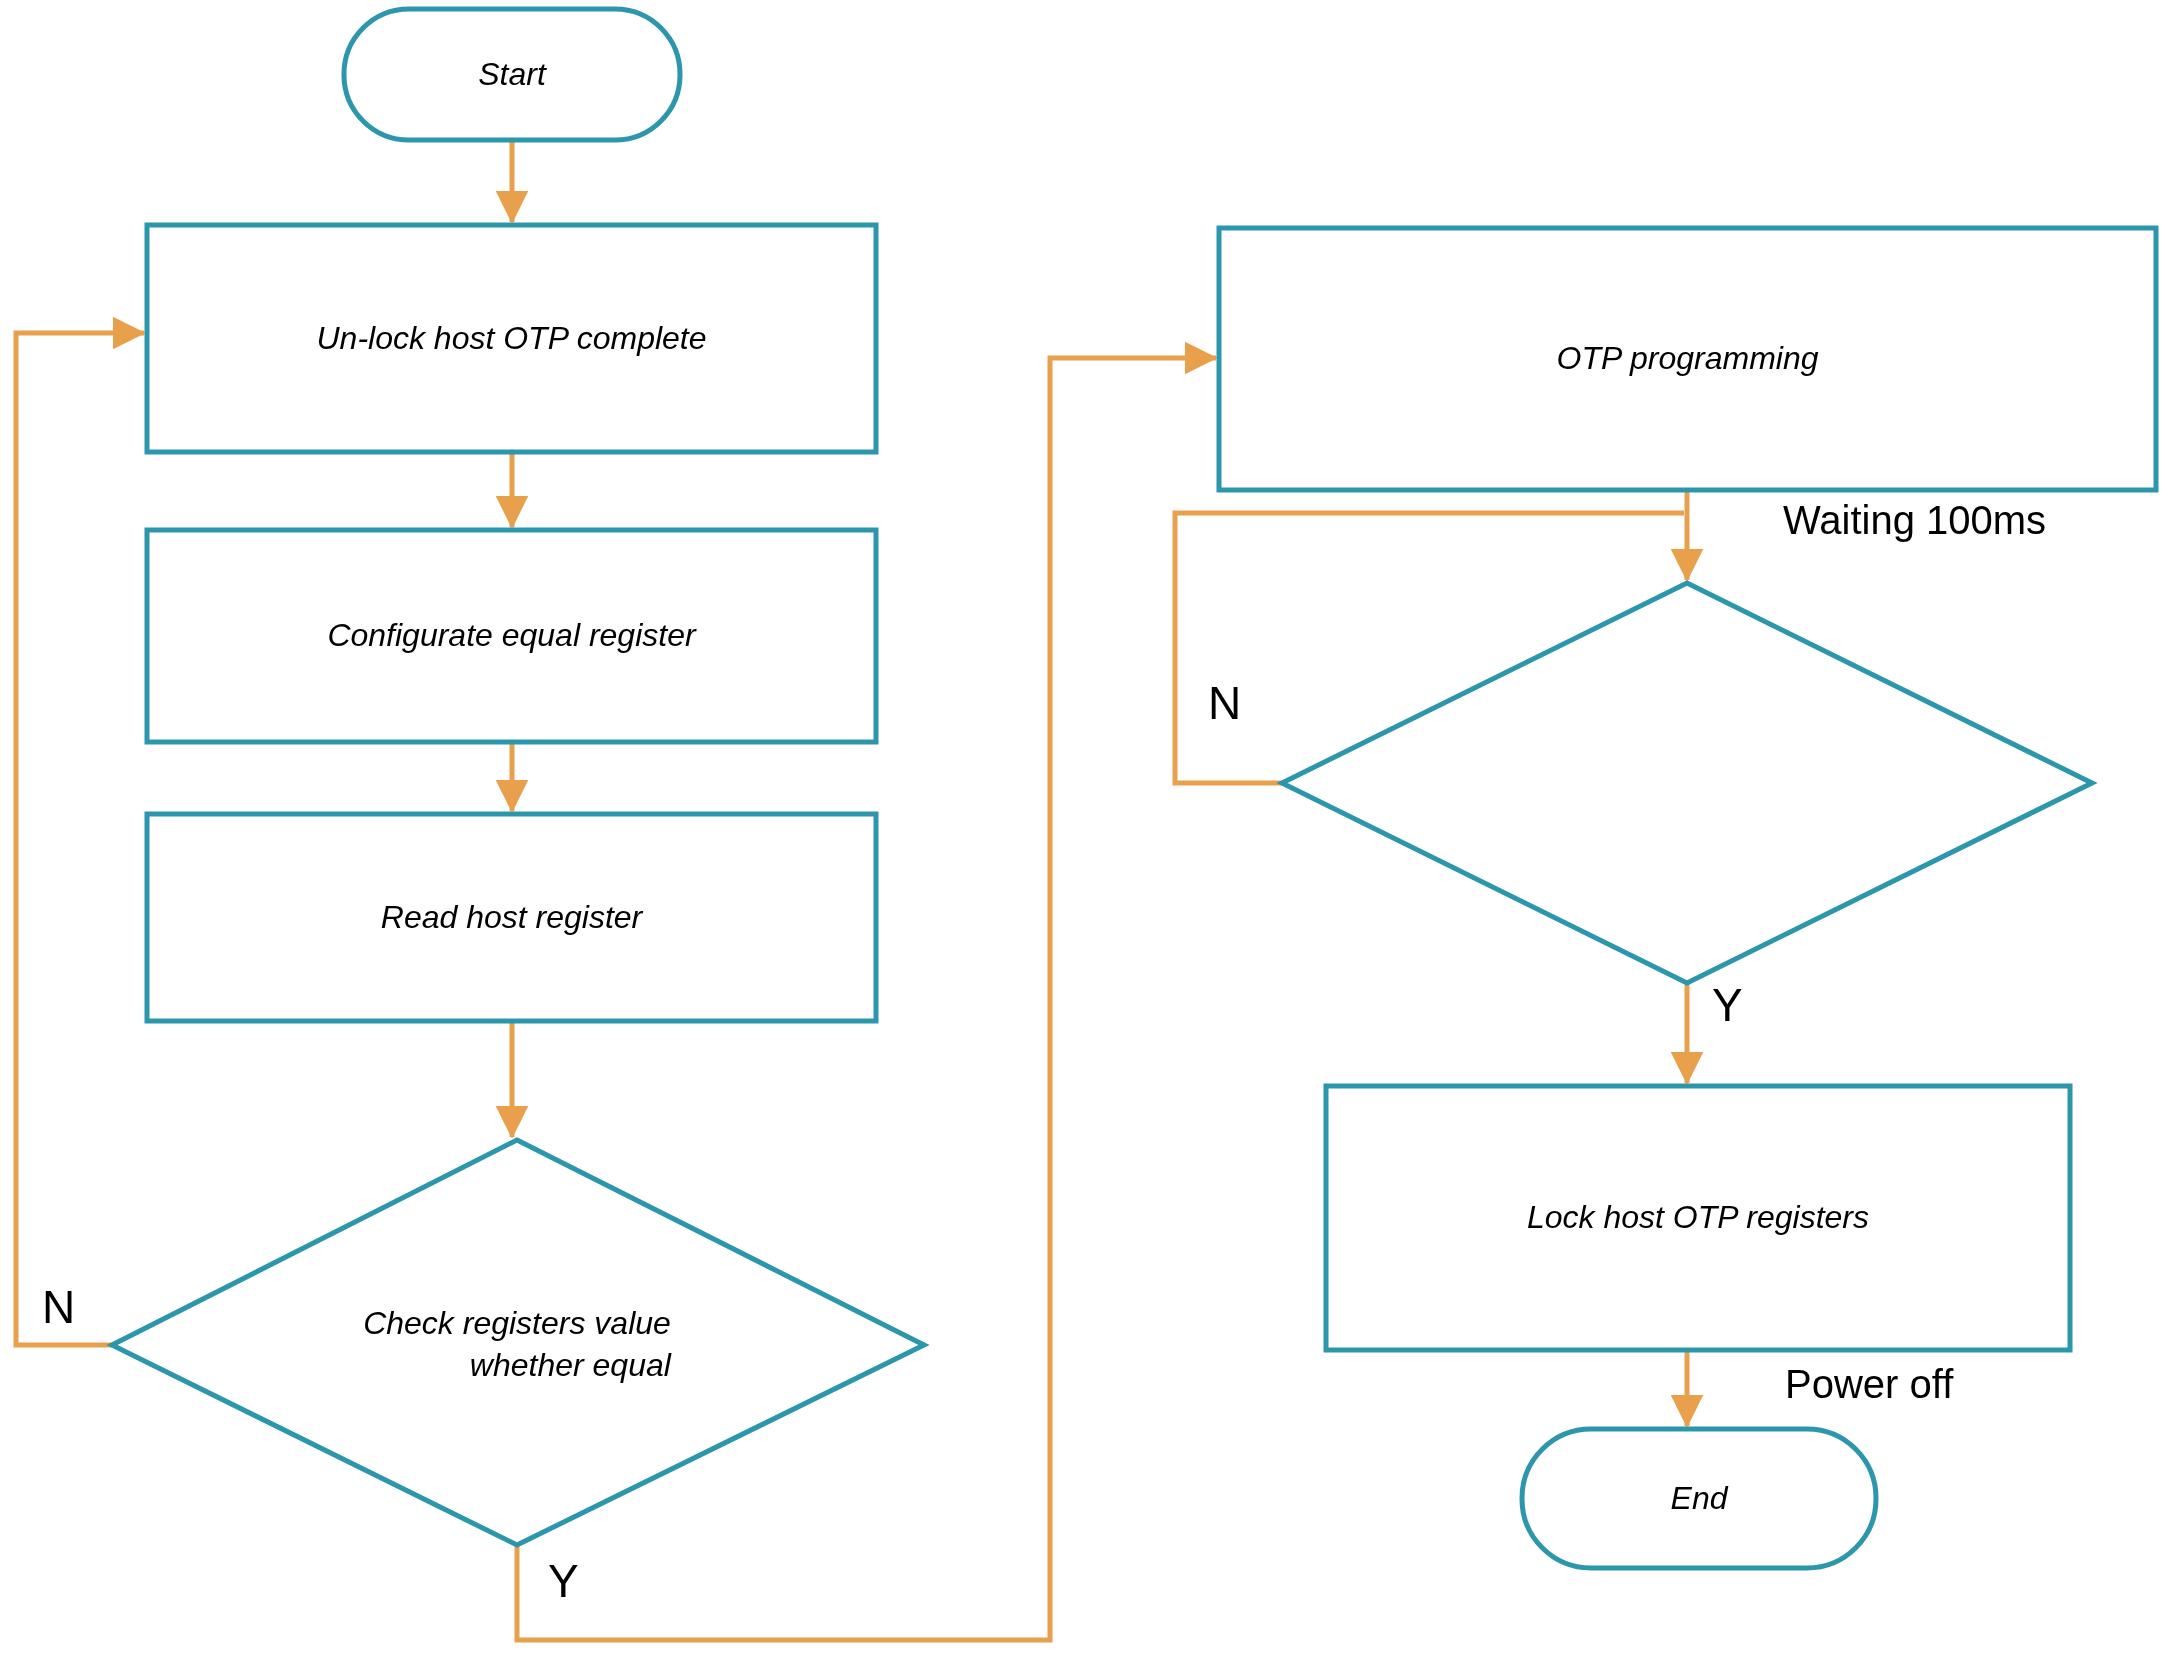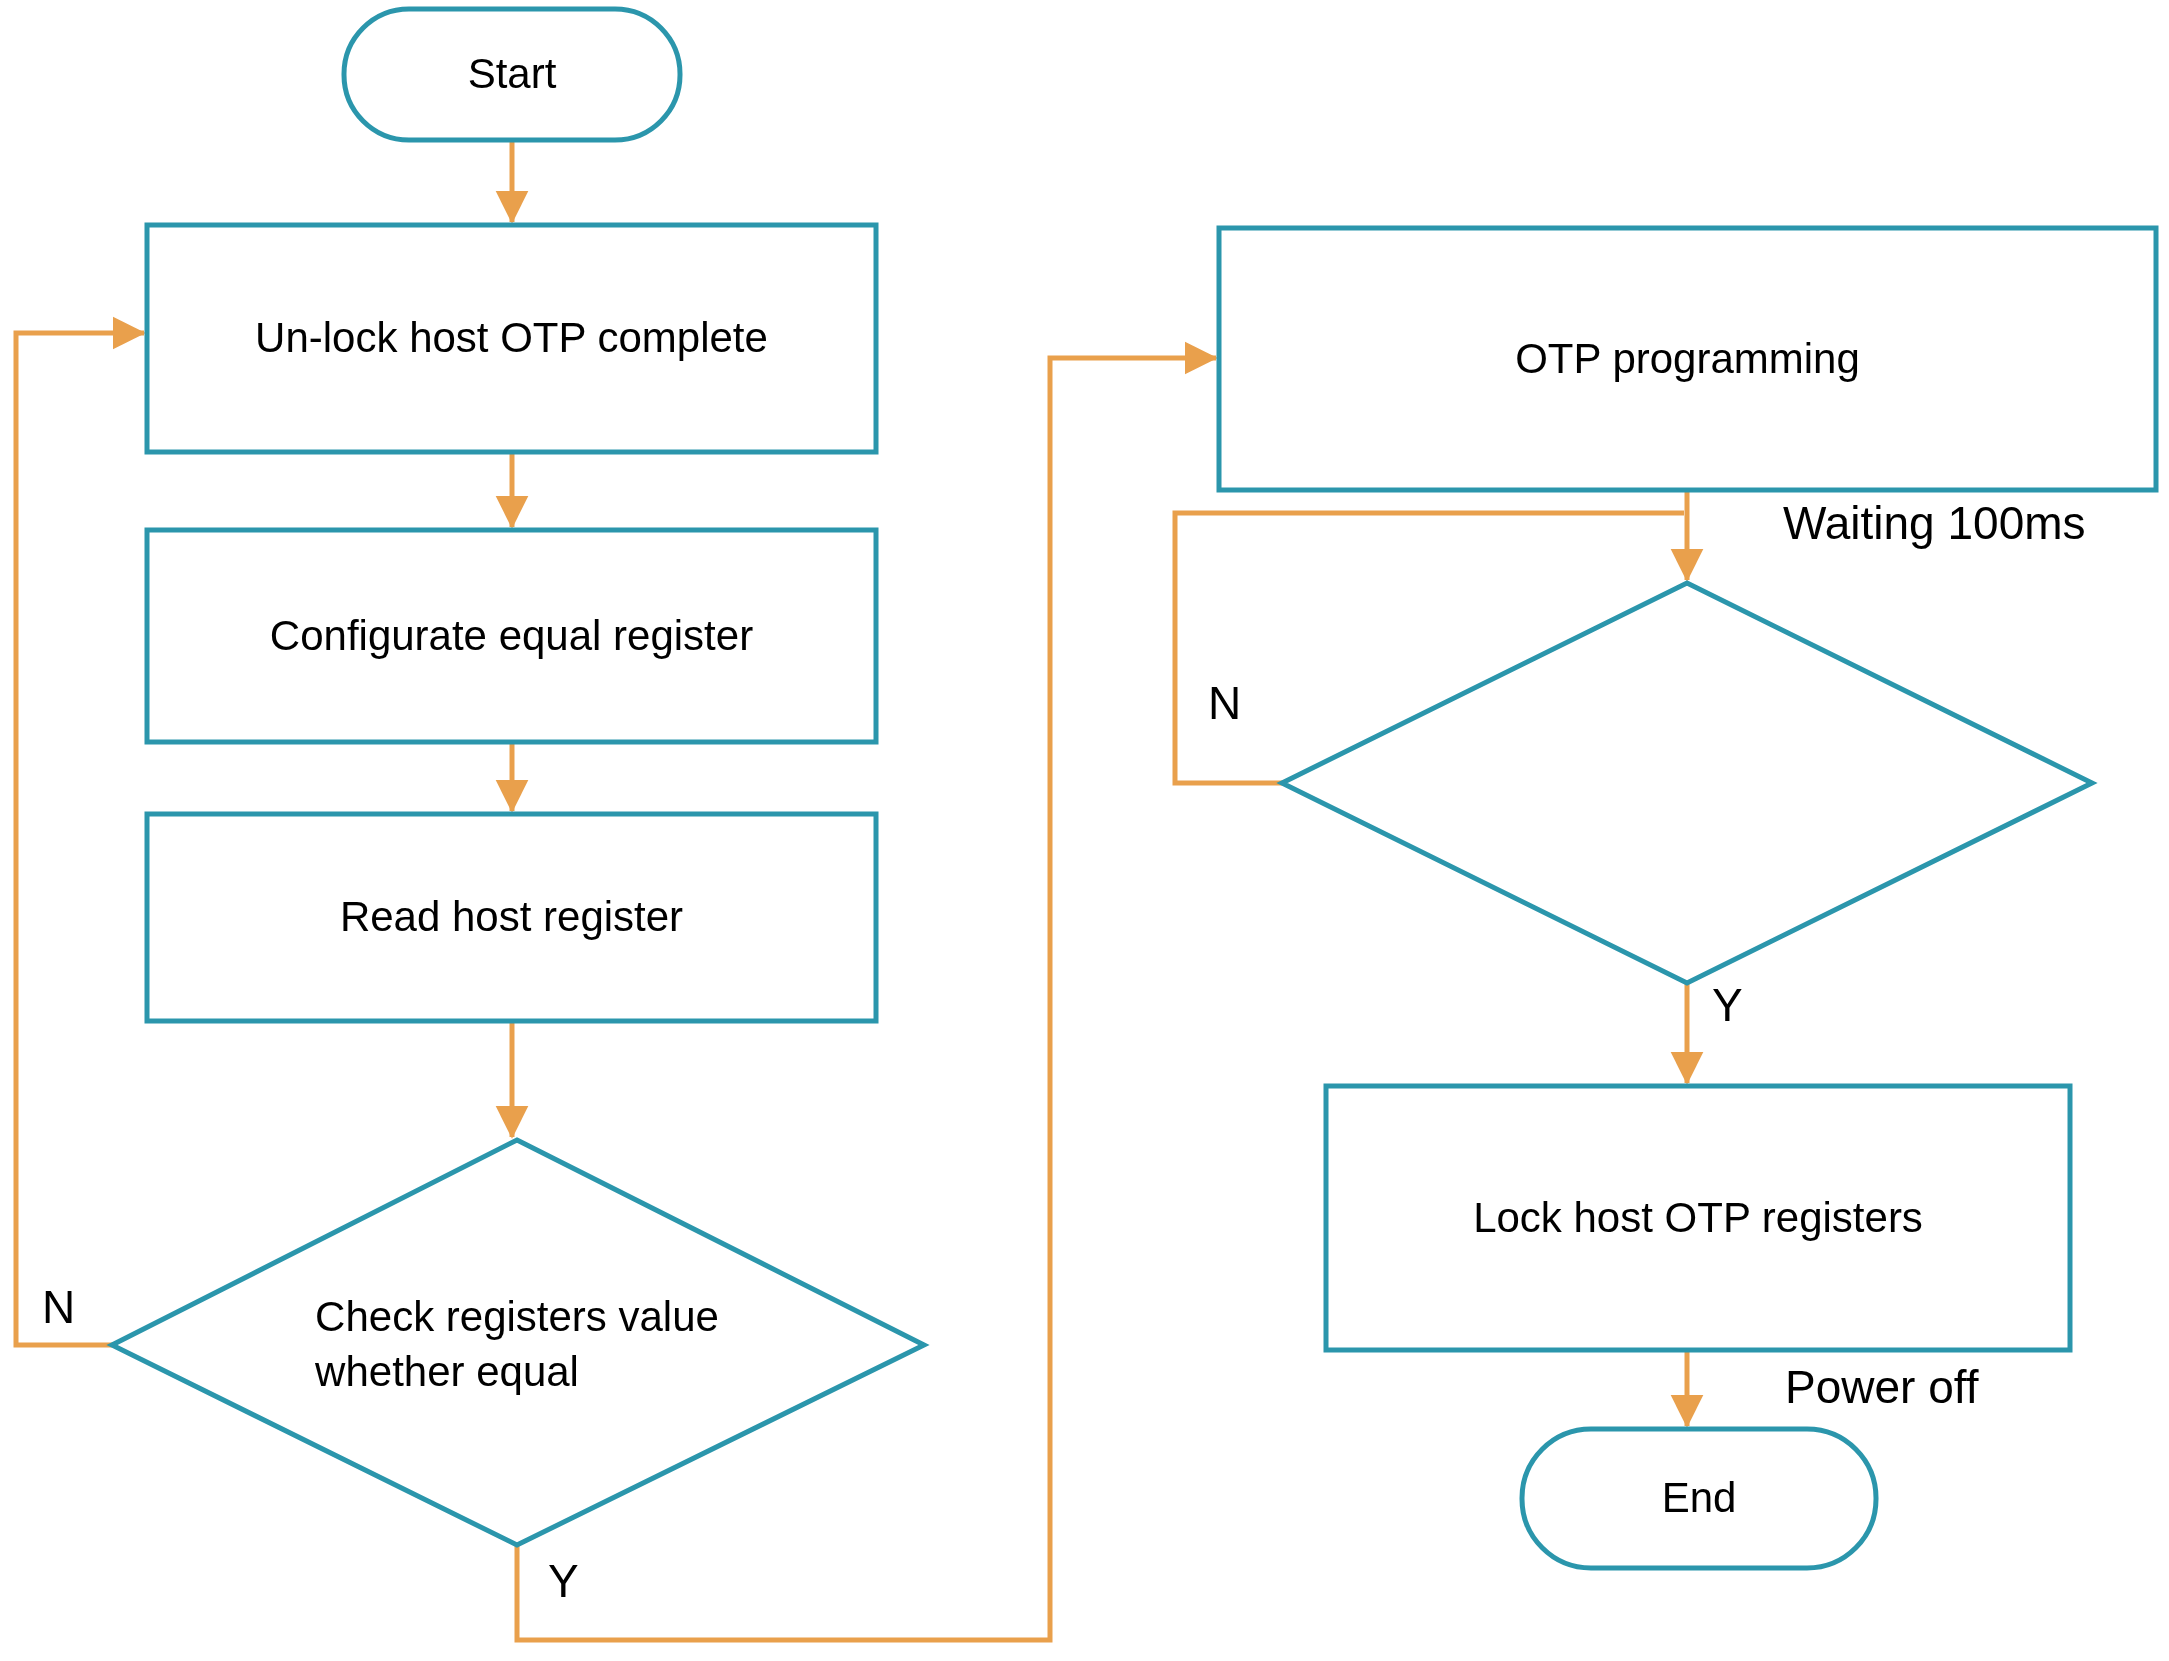--- a/index.html
+++ b/index.html
@@ -17,28 +17,29 @@
     color:var(--ink);
     overflow:hidden;
   }
   #wires{position:absolute;left:0;top:0;}
   .edge{stroke:var(--orange);stroke-width:5;fill:none;}
   .shape{stroke:var(--teal);stroke-width:5;fill:#ffffff;}
   #arrowhead path{fill:var(--orange);}
   .label{
     position:absolute;
     display:flex;align-items:center;justify-content:center;
-    text-align:left;
-    font-size:42px;line-height:1.3;
+    text-align:right;
+    font-size:32px;line-height:1.3;
     white-space:pre-line;
     color:var(--ink);
+    font-style:italic;
   }
   .edge-label{
     position:absolute;
-    font-size:46px;line-height:1.1;
+    font-size:40px;line-height:1.1;
     white-space:nowrap;
     color:var(--ink);
   }
   .branch{font-size:46px;}
 </style>
 </head>
 <body>
 
 <div id="canvas">
 

